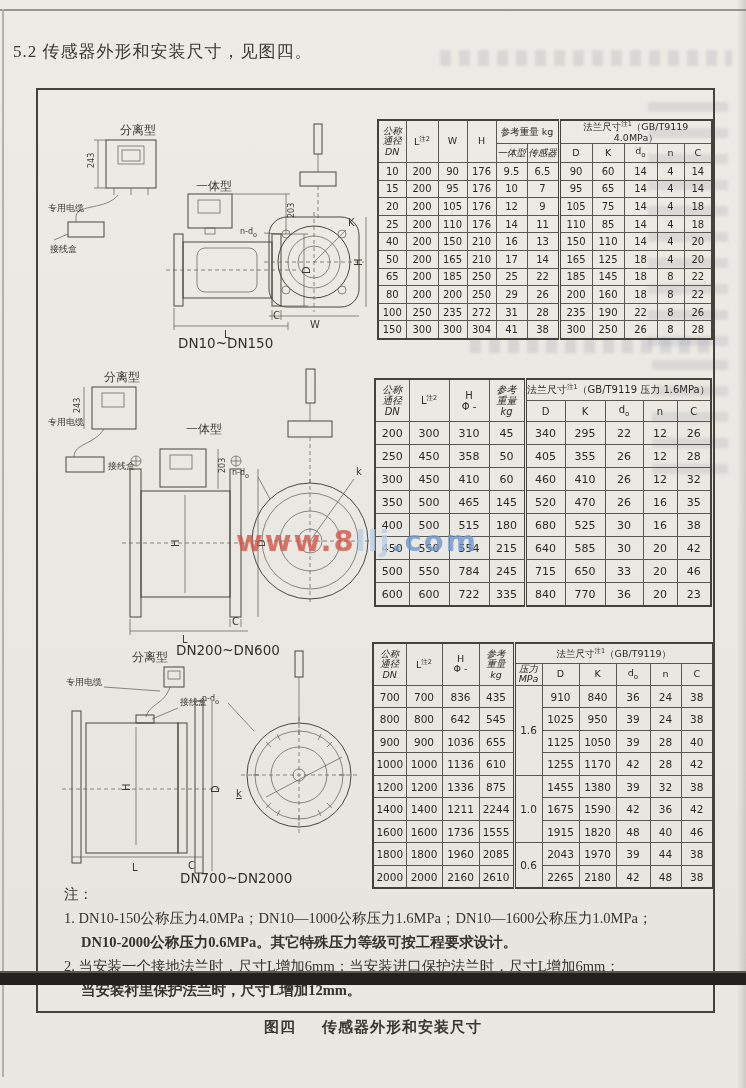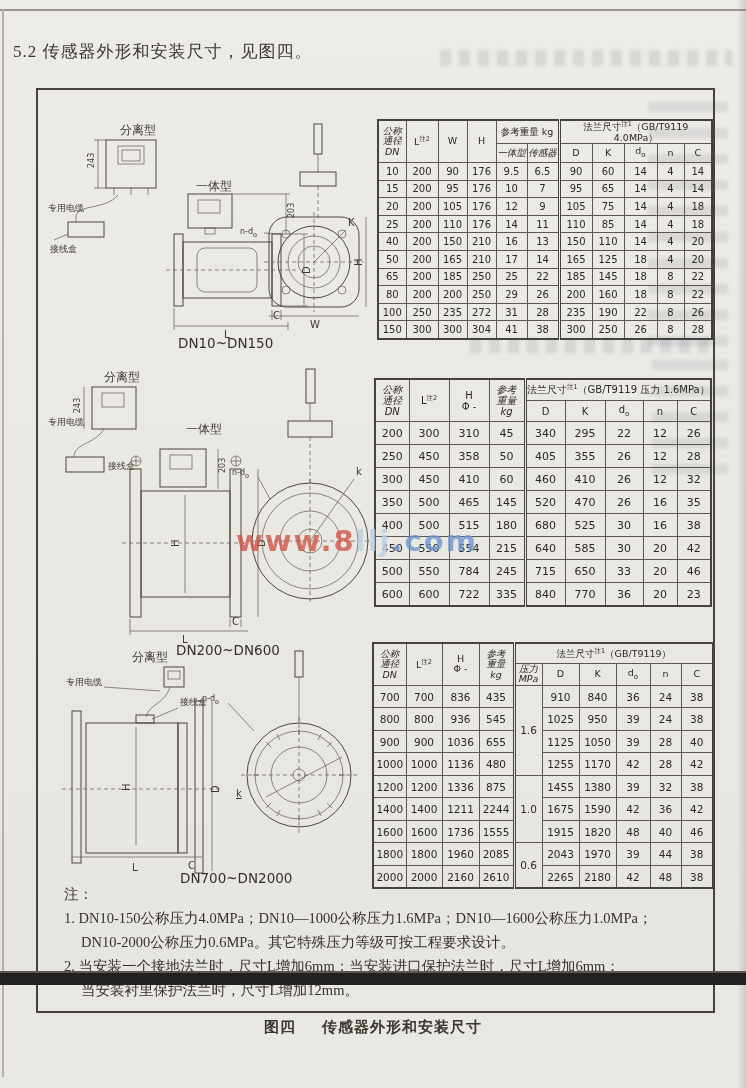--- a/index.html
+++ b/index.html
@@ -52,21 +52,21 @@
   .lnt{stroke:#5d5952;stroke-width:.7;fill:none;}
   .dash{stroke:#5d5952;stroke-width:.7;fill:none;stroke-dasharray:4 3;}
 
   
   #watermark{position:absolute;left:236px;top:524px;font-size:29px;font-weight:bold;
      font-family:"DejaVu Sans", sans-serif;letter-spacing:2px;opacity:.8;filter:blur(.4px);
      white-space:nowrap;}
 
   
   #notes{position:absolute;left:64px;top:882px;width:620px;font-size:14.5px;color:#36332e;line-height:24px;}
-  #notes .cont{padding-left:17px;}
+  #notes .cont{padding-left:17px;font-weight:bold;}
   #caption{position:absolute;left:0;top:1018px;width:746px;text-align:center;
      font-size:15px;font-weight:bold;color:#3a3731;letter-spacing:1px;}
   #caption .gap{display:inline-block;width:26px;}
 </style>
 </head>
 <body>
 
 <div id="page">
 
   <div class="top-rule"></div>
@@ -582,21 +582,21 @@
           <td rowspan="4" class="sepL">1.6</td>
           <td>910</td>
           <td>840</td>
           <td>36</td>
           <td>24</td>
           <td>38</td>
         </tr>
         <tr>
           <td>800</td>
           <td>800</td>
-          <td>936</td>
+          <td>642</td>
           <td>545</td>
           <td>1025</td>
           <td>950</td>
           <td>39</td>
           <td>24</td>
           <td>38</td>
         </tr>
         <tr>
           <td>900</td>
           <td>900</td>
@@ -605,21 +605,21 @@
           <td>1125</td>
           <td>1050</td>
           <td>39</td>
           <td>28</td>
           <td>40</td>
         </tr>
         <tr>
           <td>1000</td>
           <td>1000</td>
           <td>1136</td>
-          <td>480</td>
+          <td>610</td>
           <td>1255</td>
           <td>1170</td>
           <td>42</td>
           <td>28</td>
           <td>42</td>
         </tr>
         <tr>
           <td>1200</td>
           <td>1200</td>
           <td>1336</td>

